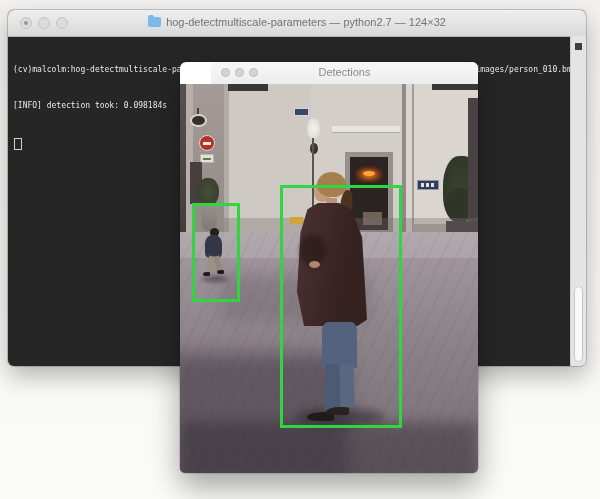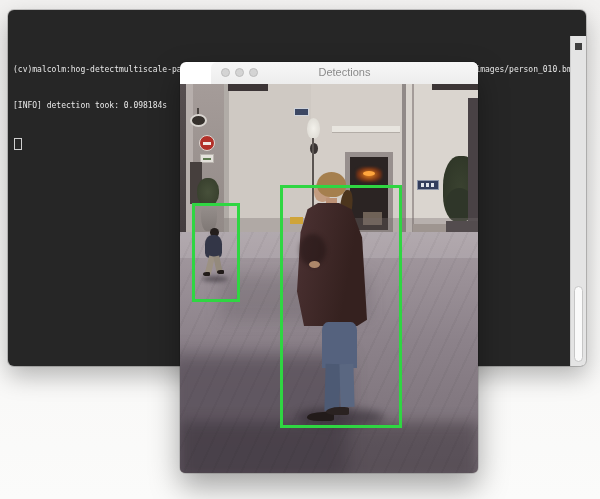--- a/index.html
+++ b/index.html
@@ -124,20 +124,28 @@
   .w-shoe1{left:127px;top:328px;width:27px;height:9px;background:#221b1a;border-radius:60% 20% 20% 40%;}
   .w-shoe2{left:146px;top:323px;width:23px;height:8px;background:#2a2221;border-radius:60% 20% 20% 40%;}
   .yellow-box{left:110px;top:133px;width:13px;height:7px;background:#cfa43a;}
   
   .det-box{border:3px solid #2fd642;box-sizing:border-box;z-index:5;}
 </style>
 </head>
 <body>
 
 <div class="abs terminal">
+  <div class="abs t-titlebar">
+    <div class="abs dot" style="left:12px">
+        <div class="abs dot-inner"></div>
+      </div>
+    <div class="abs dot" style="left:30px"></div>
+    <div class="abs dot" style="left:48px"></div>
+    <div class="abs t-title"><span class="folder-ico"></span><span>hog-detectmultiscale-parameters — python2.7 — 124×32</span></div>
+  </div>
   <div class="abs t-body">
     <div>(cv)malcolm:hog-detectmultiscale-parameters adrianrosebrock$ python detectmultiscale.py --image images/person_010.bmp</div>
     <div>[INFO] detection took: 0.098184s</div>
     <div class="t-cursor"></div>
   </div>
   <div class="abs t-scroll">
     <div class="abs t-scroll-marker"></div>
     <div class="abs t-scroll-thumb"></div>
   </div>
 </div>

